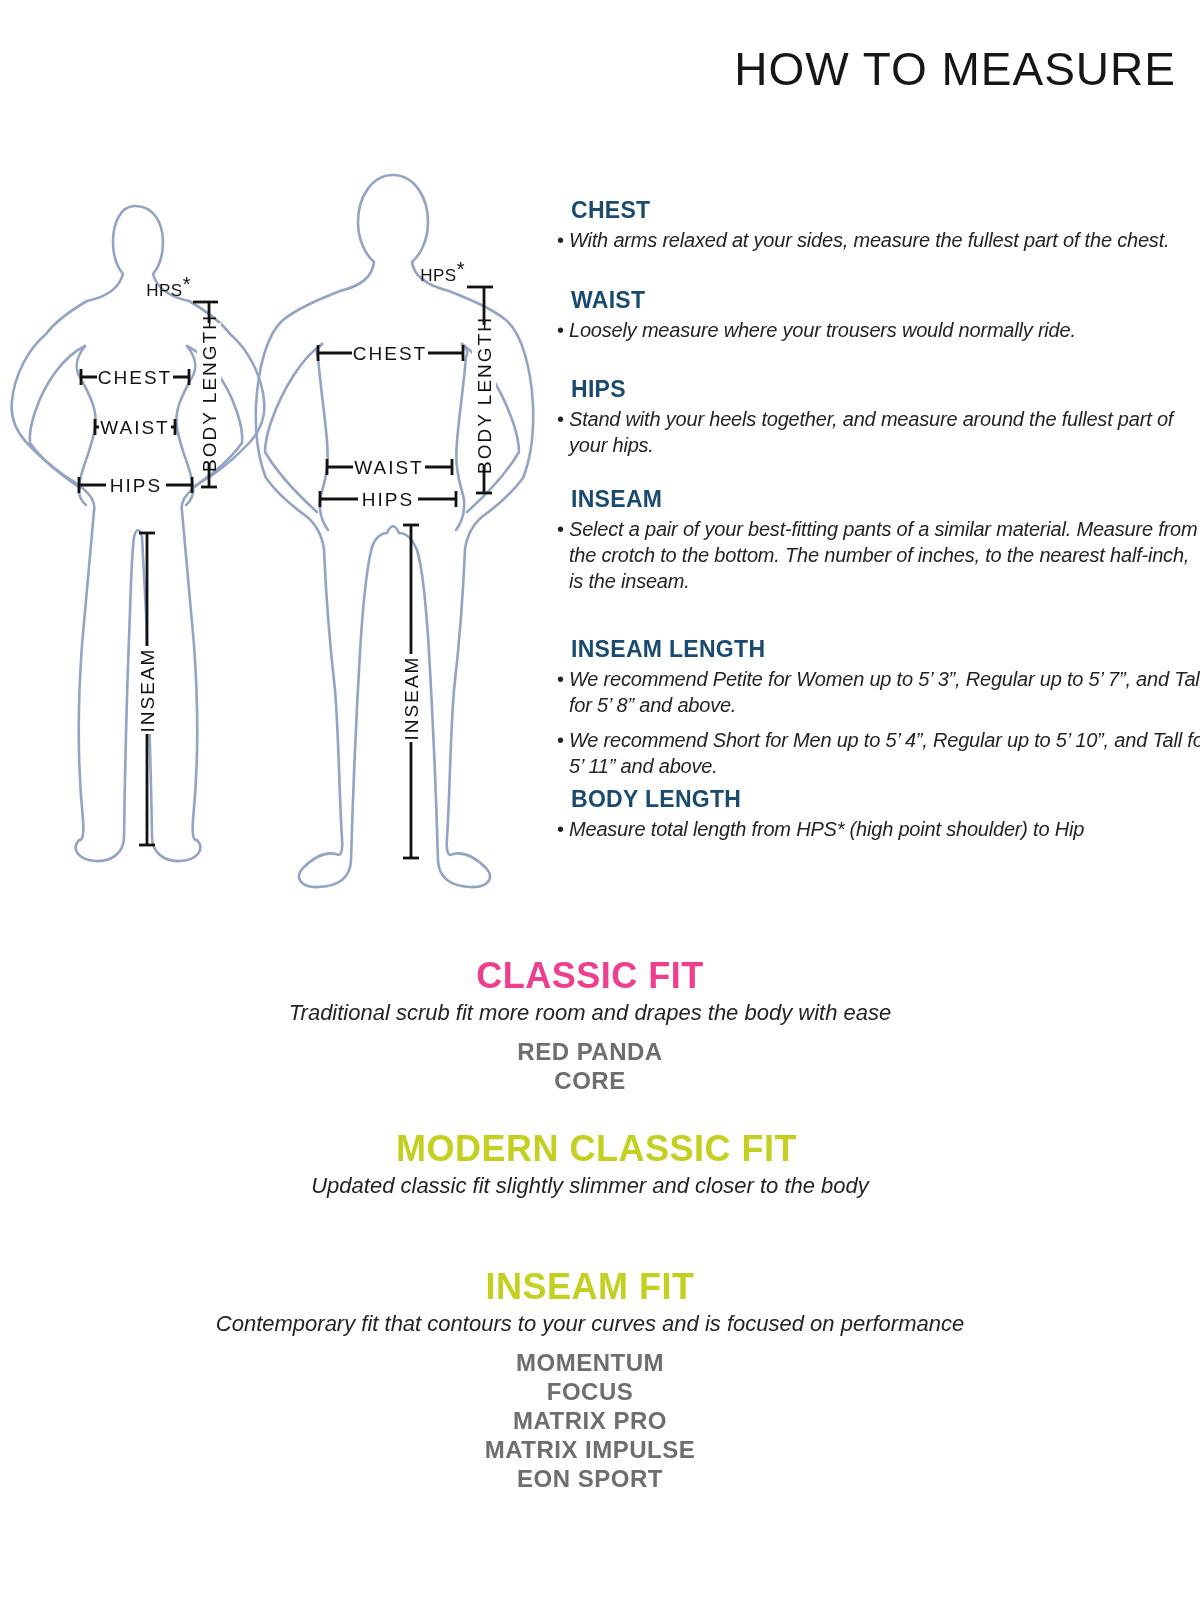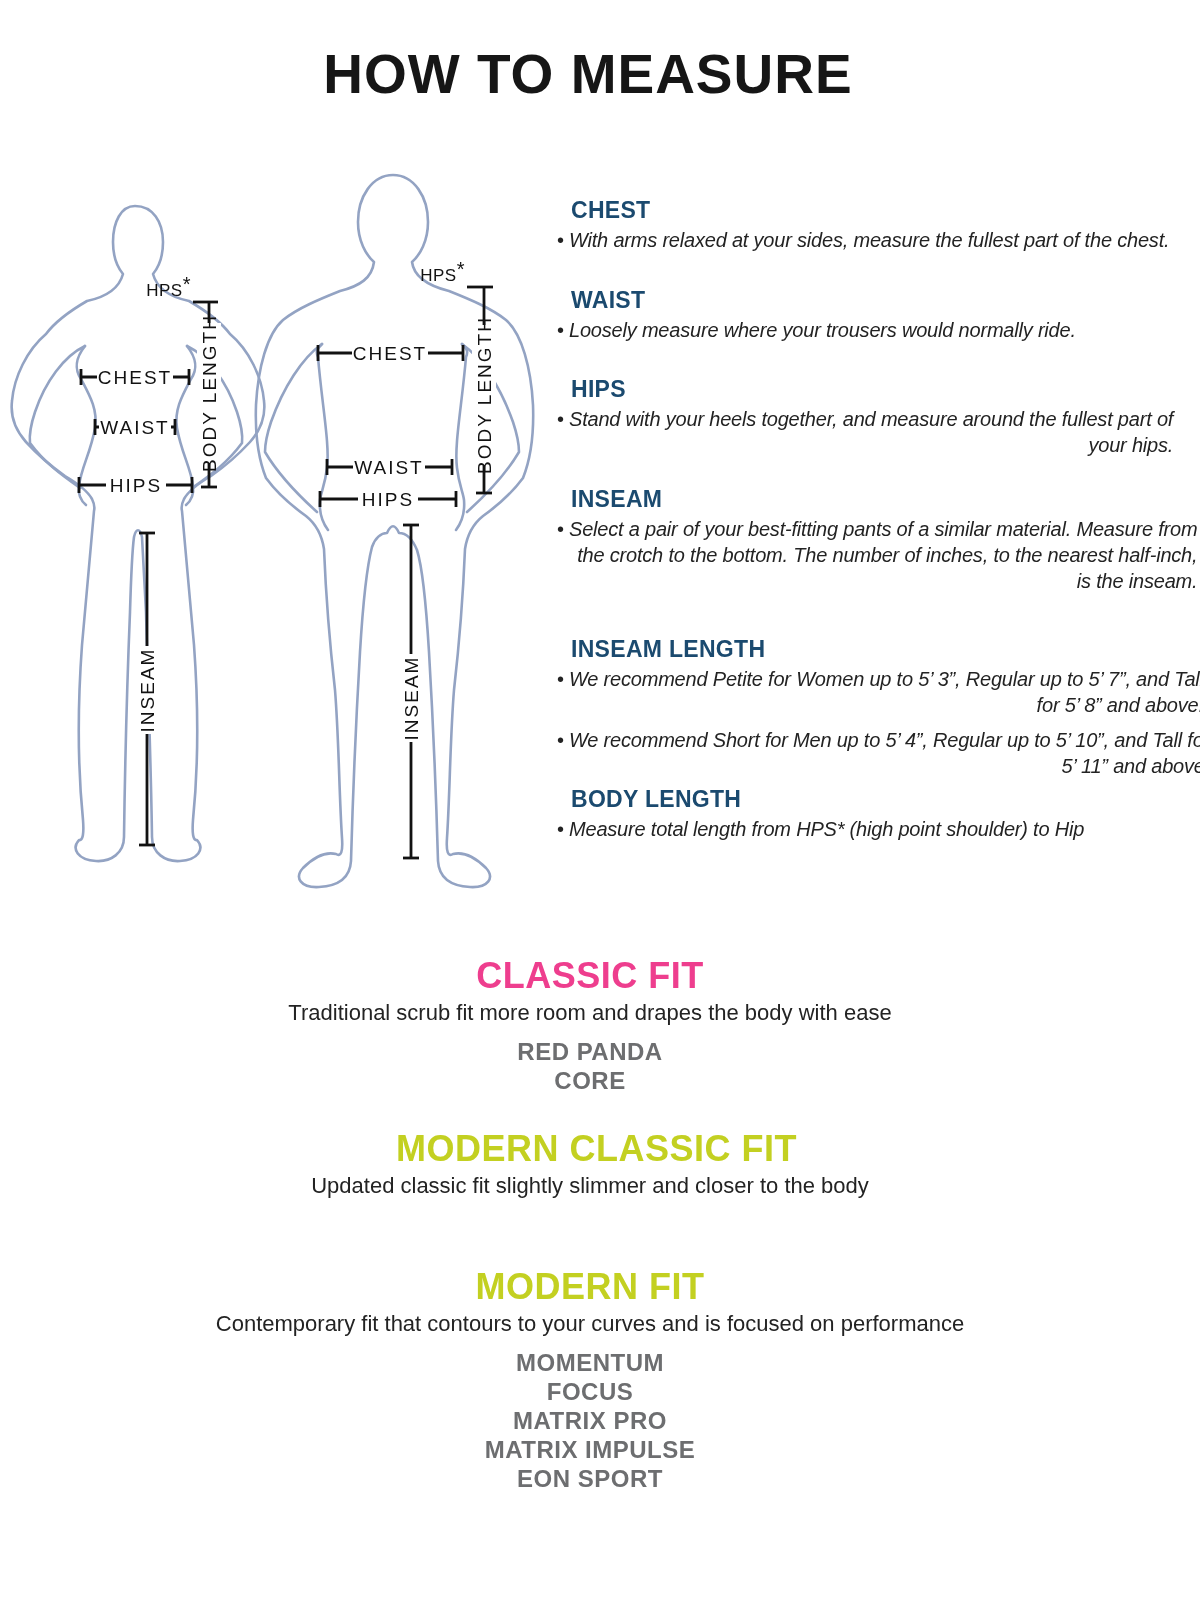--- a/index.html
+++ b/index.html
@@ -1,44 +1,44 @@
 <!DOCTYPE html>
 <html><head>
 <meta charset="utf-8">
 <style>
   html,body{margin:0;padding:0;background:#ffffff;}
   .page{
     position:relative;width:1200px;height:1600px;background:#ffffff;overflow:hidden;
     font-family:"Liberation Sans", sans-serif;color:#1d1d1b;
   }
   .title{
-    position:absolute;top:42px;left:0;width:1176px;text-align:center;
-    font-size:55px;font-weight:700;letter-spacing:1px;color:#161616;margin:0;
+    position:absolute;top:42px;left:0;width:1176px;text-align:right;
+    font-size:46px;font-weight:400;letter-spacing:1px;color:#161616;margin:0;
   }
   .diagram-svg{position:absolute;left:0;top:0;}
 
   
   .msec{position:absolute;left:557px;width:636px;}
   .msec h3{
     margin:0 0 3px 14px;font-size:23px;font-weight:700;color:#1b4a6f;letter-spacing:.3px;
   }
   .bullet{display:flex;align-items:flex-start;margin:0 0 9px 0;}
   .bullet .dot{flex:0 0 12px;font-size:20px;line-height:26px;color:#232323;}
   .bullet .dot::before{content:"•";}
   .bullet .txt{
     font-size:20px;font-style:italic;line-height:26px;color:#232323;
-    white-space:pre;letter-spacing:-0.2px;text-align:right;
+    white-space:pre;letter-spacing:-0.2px;
   }
   .p-chest{top:197px;} .p-waist{top:287px;} .p-hips{top:376px;}
   .p-inseam{top:486px;} .p-inseamlen{top:620px;margin-top:16px;} .p-bodylen{top:786px;}
 
   
   .fit{position:absolute;left:0;width:1180px;text-align:center;}
   .fit h2{margin:0;font-size:36px;font-weight:700;letter-spacing:.5px;line-height:40px;}
-  .fit .desc{margin:3px 0 0 0;font-size:22px;line-height:28px;color:#232323;white-space:nowrap;}
+  .fit .desc{margin:3px 0 0 0;font-size:22px;font-style:italic;line-height:28px;color:#232323;white-space:nowrap;}
   .fit ul{list-style:none;margin:10px 0 0 0;padding:0;}
   .fit li{font-size:24px;font-weight:700;line-height:29px;color:#6d6e70;letter-spacing:.5px;text-align:center;}
   .fit-classic{top:956px;} .fit-classic h2{color:#ee3e8e;}
   .fit-modclassic{top:1129px;} .fit-modclassic h2{color:#c3d021;padding-left:13px;}
   .fit-modern{top:1267px;} .fit-modern h2{color:#c3d021;}
 
   
   .body-line{fill:none;stroke:#93a3c3;stroke-width:2.6;stroke-linecap:round;stroke-linejoin:round;}
   .meas{stroke:#121212;stroke-width:2.8;}
   .meas-label{font-family:"Liberation Sans",sans-serif;font-size:19px;letter-spacing:2px;fill:#121212;}
@@ -294,21 +294,21 @@
       <li>CORE</li>
     </ul>
   </div>
 
   <div class="fit fit-modclassic">
     <h2>MODERN CLASSIC FIT</h2>
     <p class="desc">Updated classic fit slightly slimmer and closer to the body</p>
   </div>
 
   <div class="fit fit-modern">
-    <h2>MODERN FIT</h2>
+    <h2>INSEAM FIT</h2>
     <p class="desc">Contemporary fit that contours to your curves and is focused on performance</p>
     <ul>
       <li>MOMENTUM</li>
       <li>FOCUS</li>
       <li>MATRIX PRO</li>
       <li>MATRIX IMPULSE</li>
       <li>EON SPORT</li>
     </ul>
   </div>
 

